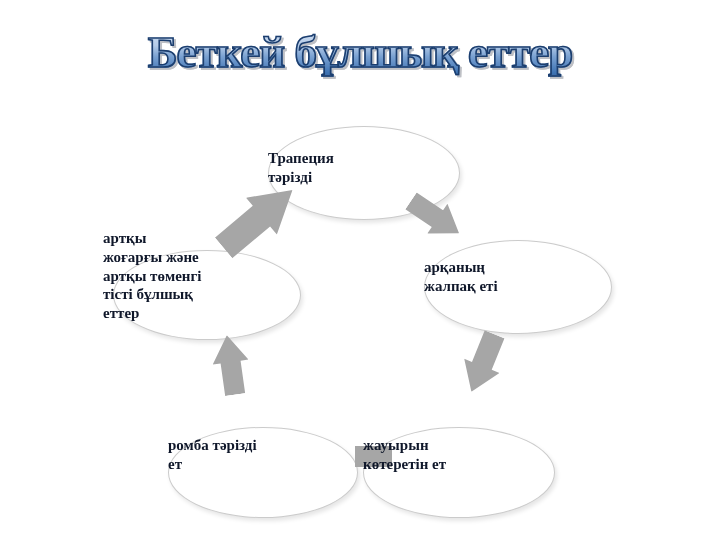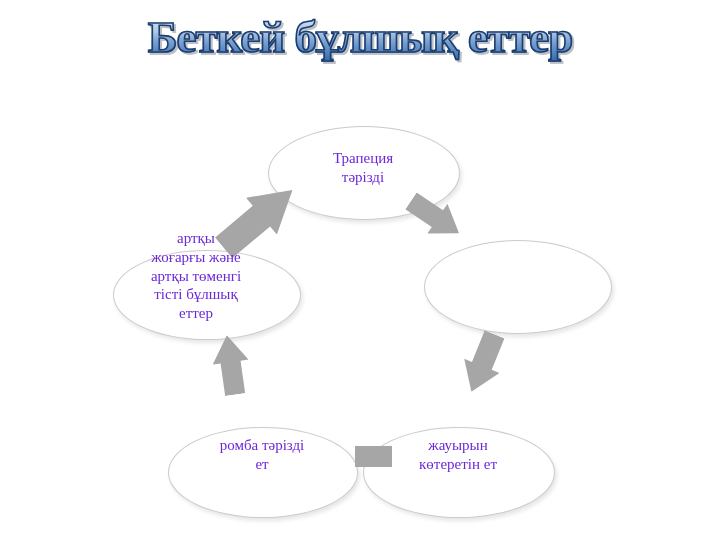--- a/index.html
+++ b/index.html
@@ -22,20 +22,21 @@
     font-weight: bold;
     letter-spacing: -1px;
     line-height: 1.2;
     white-space: nowrap;
   }
   .title-text {
     display: inline-block;
     color: #4a7cba;
     -webkit-text-stroke: 1.6px #1c3e6e;
     filter: drop-shadow(2.5px 2.5px 0.5px rgba(125,130,140,0.5));
+    margin-top: 15px;
   }
   @supports ((-webkit-background-clip: text) or (background-clip: text)) {
     .title-text {
       background: linear-gradient(180deg, #dbe7f6 0%, #b4cbe8 38%, #7ba2d2 58%, #3f74b4 88%, #35629c 100%);
       -webkit-background-clip: text;
       background-clip: text;
       color: transparent;
     }
   }
 
@@ -50,25 +51,25 @@
   }
   .oval-top          { left: 268px; top: 126px; width: 190px; height: 92px; }
   .oval-right        { left: 424px; top: 240px; width: 186px; height: 92px; }
   .oval-bottom-right { left: 363px; top: 427px; width: 190px; height: 89px; }
   .oval-bottom-left  { left: 168px; top: 427px; width: 188px; height: 89px; }
   .oval-left         { left: 113px; top: 250px; width: 186px; height: 88px; }
 
   .node-label {
     position: absolute;
     transform: translateY(-50%);
-    text-align: center;
+    text-align: left;
     font-size: 15px;
-    font-weight: normal;
+    font-weight: bold;
     line-height: 1.25;
-    color: #6d28d9;
+    color: #0f172a;
     white-space: pre-line;
     z-index: 4;
   }
   .label-top          { left: 268px; width: 190px; top: 168px; }
   .label-right        { left: 424px; width: 186px; top: 277px; }
   .label-bottom-right { left: 363px; width: 190px; top: 455px; }
   .label-bottom-left  { left: 168px; width: 188px; top: 455px; }
   .label-left         { left: 103px; width: 186px; top: 276px; }
 
   
@@ -117,20 +118,22 @@
   <div class="oval oval-left"></div>
 
   <div class="arrow arrow-left-to-top"></div>
   <div class="arrow arrow-top-to-right"></div>
   <div class="arrow arrow-right-to-bottom-right"></div>
   <div class="bar-connector"></div>
   <div class="arrow arrow-bottom-left-to-left"></div>
 
   <div class="node-label label-top">Трапеция
 тәрізді</div>
+  <div class="node-label label-right">арқаның
+жалпақ еті</div>
   <div class="node-label label-bottom-right">жауырын
 көтеретін ет</div>
   <div class="node-label label-bottom-left">ромба тәрізді
 ет</div>
   <div class="node-label label-left">артқы
 жоғарғы және
 артқы төменгі
 тісті бұлшық
 еттер</div>
 

